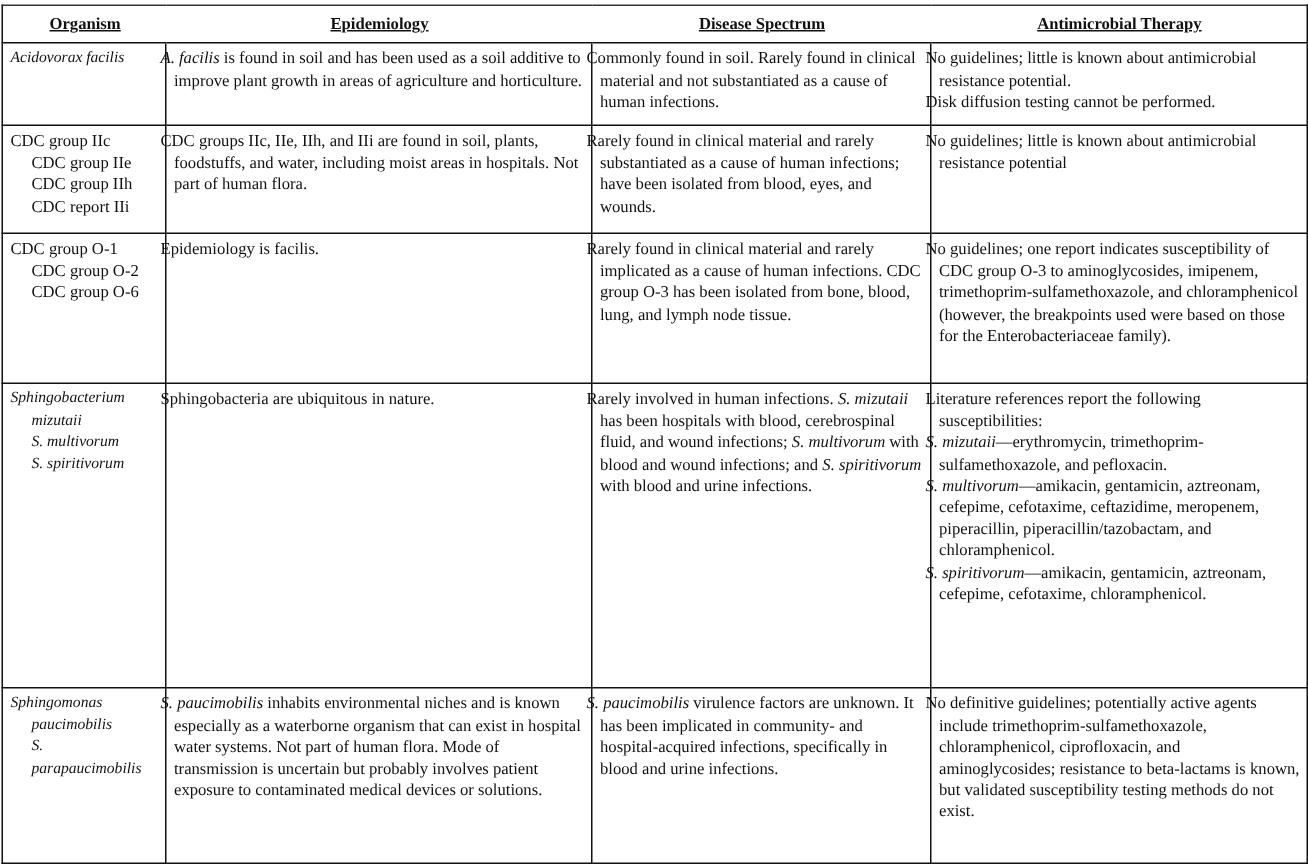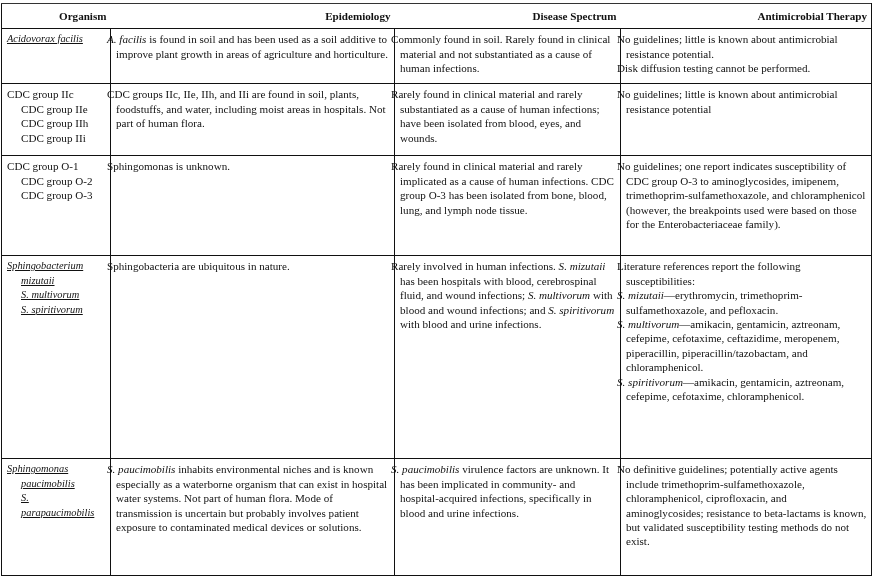--- a/index.html
+++ b/index.html
@@ -1,30 +1,30 @@
 <!DOCTYPE html>
 <html><head>
 <meta charset="utf-8">
 <style>
   html, body { margin: 0; padding: 0; background: #ffffff; }
   body { width: 872px; height: 578px; overflow: hidden; position: relative;
          font-family: "Liberation Serif", "DejaVu Serif", serif; color: #111; }
   table { position: absolute; left: 1px; top: 3px; width: 870px; border-collapse: collapse;
           table-layout: fixed; font-size: 11.1px; line-height: 14.4px; }
   col.c1 { width: 109px; } col.c2 { width: 284px; } col.c3 { width: 226px; } col.c4 { width: 251px; }
-  th { text-align: right; font-weight: bold; padding: 5px 4px 5px 5px; height: 14px;
-       border-top: 1px solid #333; border-bottom: 1.5px solid #111; }
+  th { text-align: center; font-weight: bold; padding: 5px 4px 5px 5px; height: 14px;
+       border-top: 1px solid #333; border-bottom: 1.5px solid #111; text-decoration: underline; }
   th:first-child { border-left: 1.5px solid #111; }
   th:last-child { border-right: 1.5px solid #111; }
   td { vertical-align: top; padding: 3px 4px 4px 5px; border: 1.5px solid #111; }
   .hang { text-indent: -9px; }
   .i { font-style: italic; }
   .org div { white-space: nowrap; }
   .org .sub { padding-left: 14px; }
-  .org.i { font-size: 10.4px; text-decoration: underline; }
+  .org.i { font-size: 10.4px; }
   .line { display: block; }
 </style>
 </head>
 <body>
 
 <table>
   <colgroup>
       <col class="c1">
       <col class="c2">
       <col class="c3">
@@ -47,34 +47,34 @@
       <td class="hang"><span class="i">A. facilis</span><span> is found in soil and has been used as a soil additive to improve plant growth in areas of agriculture and horticulture.</span></td>
       <td class="hang">Commonly found in soil. Rarely found in clinical material and not substantiated as a cause of human infections.</td>
       <td class="hang"><span>No guidelines; little is known about antimicrobial resistance potential.</span> <span class="line">Disk diffusion testing cannot be performed.</span></td>
     </tr>
 
     <tr style="height:72px">
       <td class="org">
         <div>CDC group IIc</div>
         <div class="sub">CDC group IIe</div>
         <div class="sub">CDC group IIh</div>
-        <div class="sub">CDC group IIi</div>
+        <div class="sub">CDC report IIi</div>
       </td>
       <td class="hang">CDC groups IIc, IIe, IIh, and IIi are found in soil, plants, foodstuffs, and water, including moist areas in hospitals. Not part of human flora.</td>
       <td class="hang">Rarely found in clinical material and rarely substantiated as a cause of human infections; have been isolated from blood, eyes, and wounds.</td>
       <td class="hang">No guidelines; little is known about antimicrobial resistance potential</td>
     </tr>
 
     <tr style="height:100px">
       <td class="org">
         <div>CDC group O-1</div>
         <div class="sub">CDC group O-2</div>
-        <div class="sub">CDC group O-3</div>
+        <div class="sub">CDC group O-6</div>
       </td>
-      <td class="hang">Sphingomonas is unknown.</td>
+      <td class="hang">Epidemiology is facilis.</td>
       <td class="hang">Rarely found in clinical material and rarely implicated as a cause of human infections. CDC group O-3 has been isolated from bone, blood, lung, and lymph node tissue.</td>
       <td class="hang">No guidelines; one report indicates susceptibility of CDC group O-3 to aminoglycosides, imipenem, trimethoprim-sulfamethoxazole, and chloramphenicol (however, the breakpoints used were based on those for the Enterobacteriaceae family).</td>
     </tr>
 
     <tr style="height:203px">
       <td class="org i">
         <div>Sphingobacterium</div>
         <div class="sub">mizutaii</div>
         <div class="sub">S. multivorum</div>
         <div class="sub">S. spiritivorum</div>

